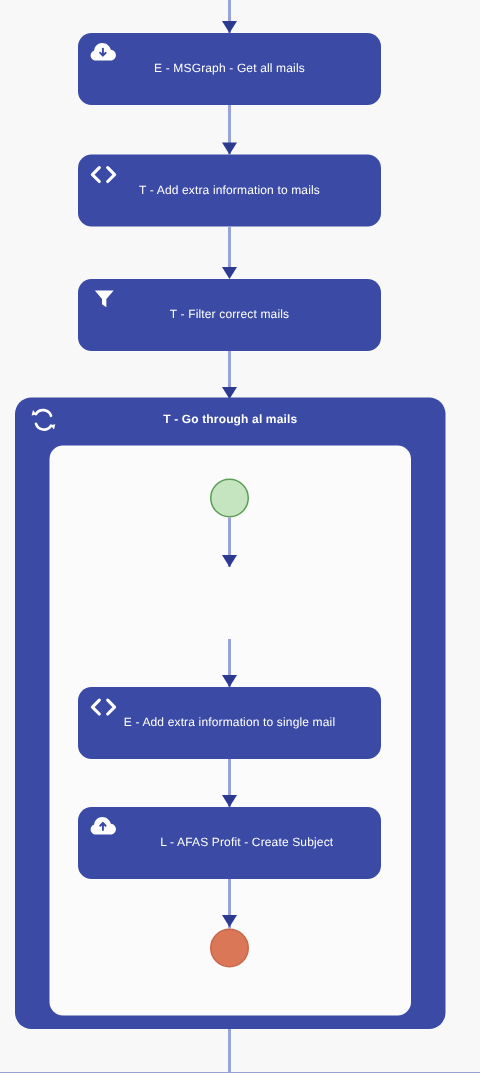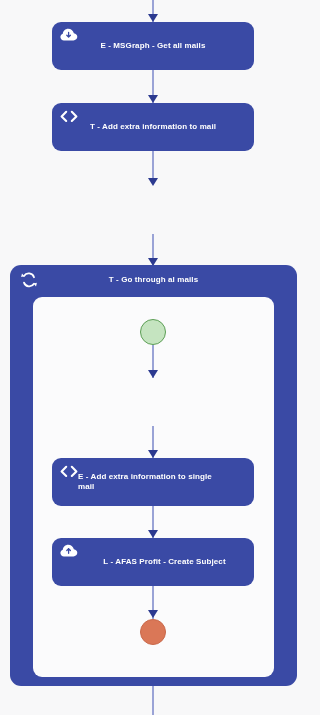--- a/index.html
+++ b/index.html
@@ -47,23 +47,23 @@
     background: #3a4aa5;
     border-radius: 9px;
     box-sizing: border-box;
     display: flex;
     align-items: center;
     justify-content: center;
   }
   .node-label {
     color: #ffffff;
     font-size: 8px;
-    font-weight: bold;
+    font-weight: normal;
     letter-spacing: 0.1px;
-    text-align: left;
+    text-align: center;
     padding: 0 26px;
     line-height: 1.25;
     pointer-events: none;
   }
   .node-icon {
     position: absolute;
     left: 8px;
     top: 5px;
     width: 18px;
     height: 16px;
@@ -151,26 +151,34 @@
 
   <div class="conn" style="left:152px; top:70px; height:33px;"></div>
   <div class="arrowhead" style="left:148px; top:95px;"></div>
 
   <div class="node" style="top:103px;">
     <span class="node-icon">
       <svg width="18" height="13" viewBox="0 0 18 13">
         <path d="M6.2 1.8L1.6 6.4l4.6 4.6M11.8 1.8l4.6 4.6-4.6 4.6" stroke="#ffffff" stroke-width="2.1" stroke-linecap="round" stroke-linejoin="round" fill="none"></path>
       </svg>
     </span>
-    <span class="node-label">T - Add extra information to mail</span>
+    <span class="node-label">T - Add extra information to mails</span>
   </div>
 
   <div class="conn" style="left:152px; top:151px; height:33px;"></div>
   <div class="arrowhead" style="left:148px; top:178px;"></div>
 
+  <div class="node" style="top:186px;">
+    <span class="node-icon">
+      <svg width="15" height="15" viewBox="0 0 15 15">
+        <path d="M1.2 1.6h12.6L8.9 7.4v5.4l-2.9-1.9V7.4z" fill="#ffffff"></path>
+      </svg>
+    </span>
+    <span class="node-label">T - Filter correct mails</span>
+  </div>
 
   <div class="conn" style="left:152px; top:234px; height:31px;"></div>
   <div class="arrowhead" style="left:148px; top:258px;"></div>
 
   <div class="loop-container">
     <span class="loop-icon">
       <svg width="18" height="18" viewBox="0 0 18 18">
         <path d="M14.0 6.2A5.6 5.6 0 0 0 4.0 5.0" stroke="#ffffff" stroke-width="1.8" fill="none" stroke-linecap="round"></path>
         <path d="M4.0 11.6a5.6 5.6 0 0 0 10.0 1.2" stroke="#ffffff" stroke-width="1.8" fill="none" stroke-linecap="round"></path>
         <path d="M2.0 2.4l2.4 2.9-3.3.7z" fill="#ffffff"></path>

